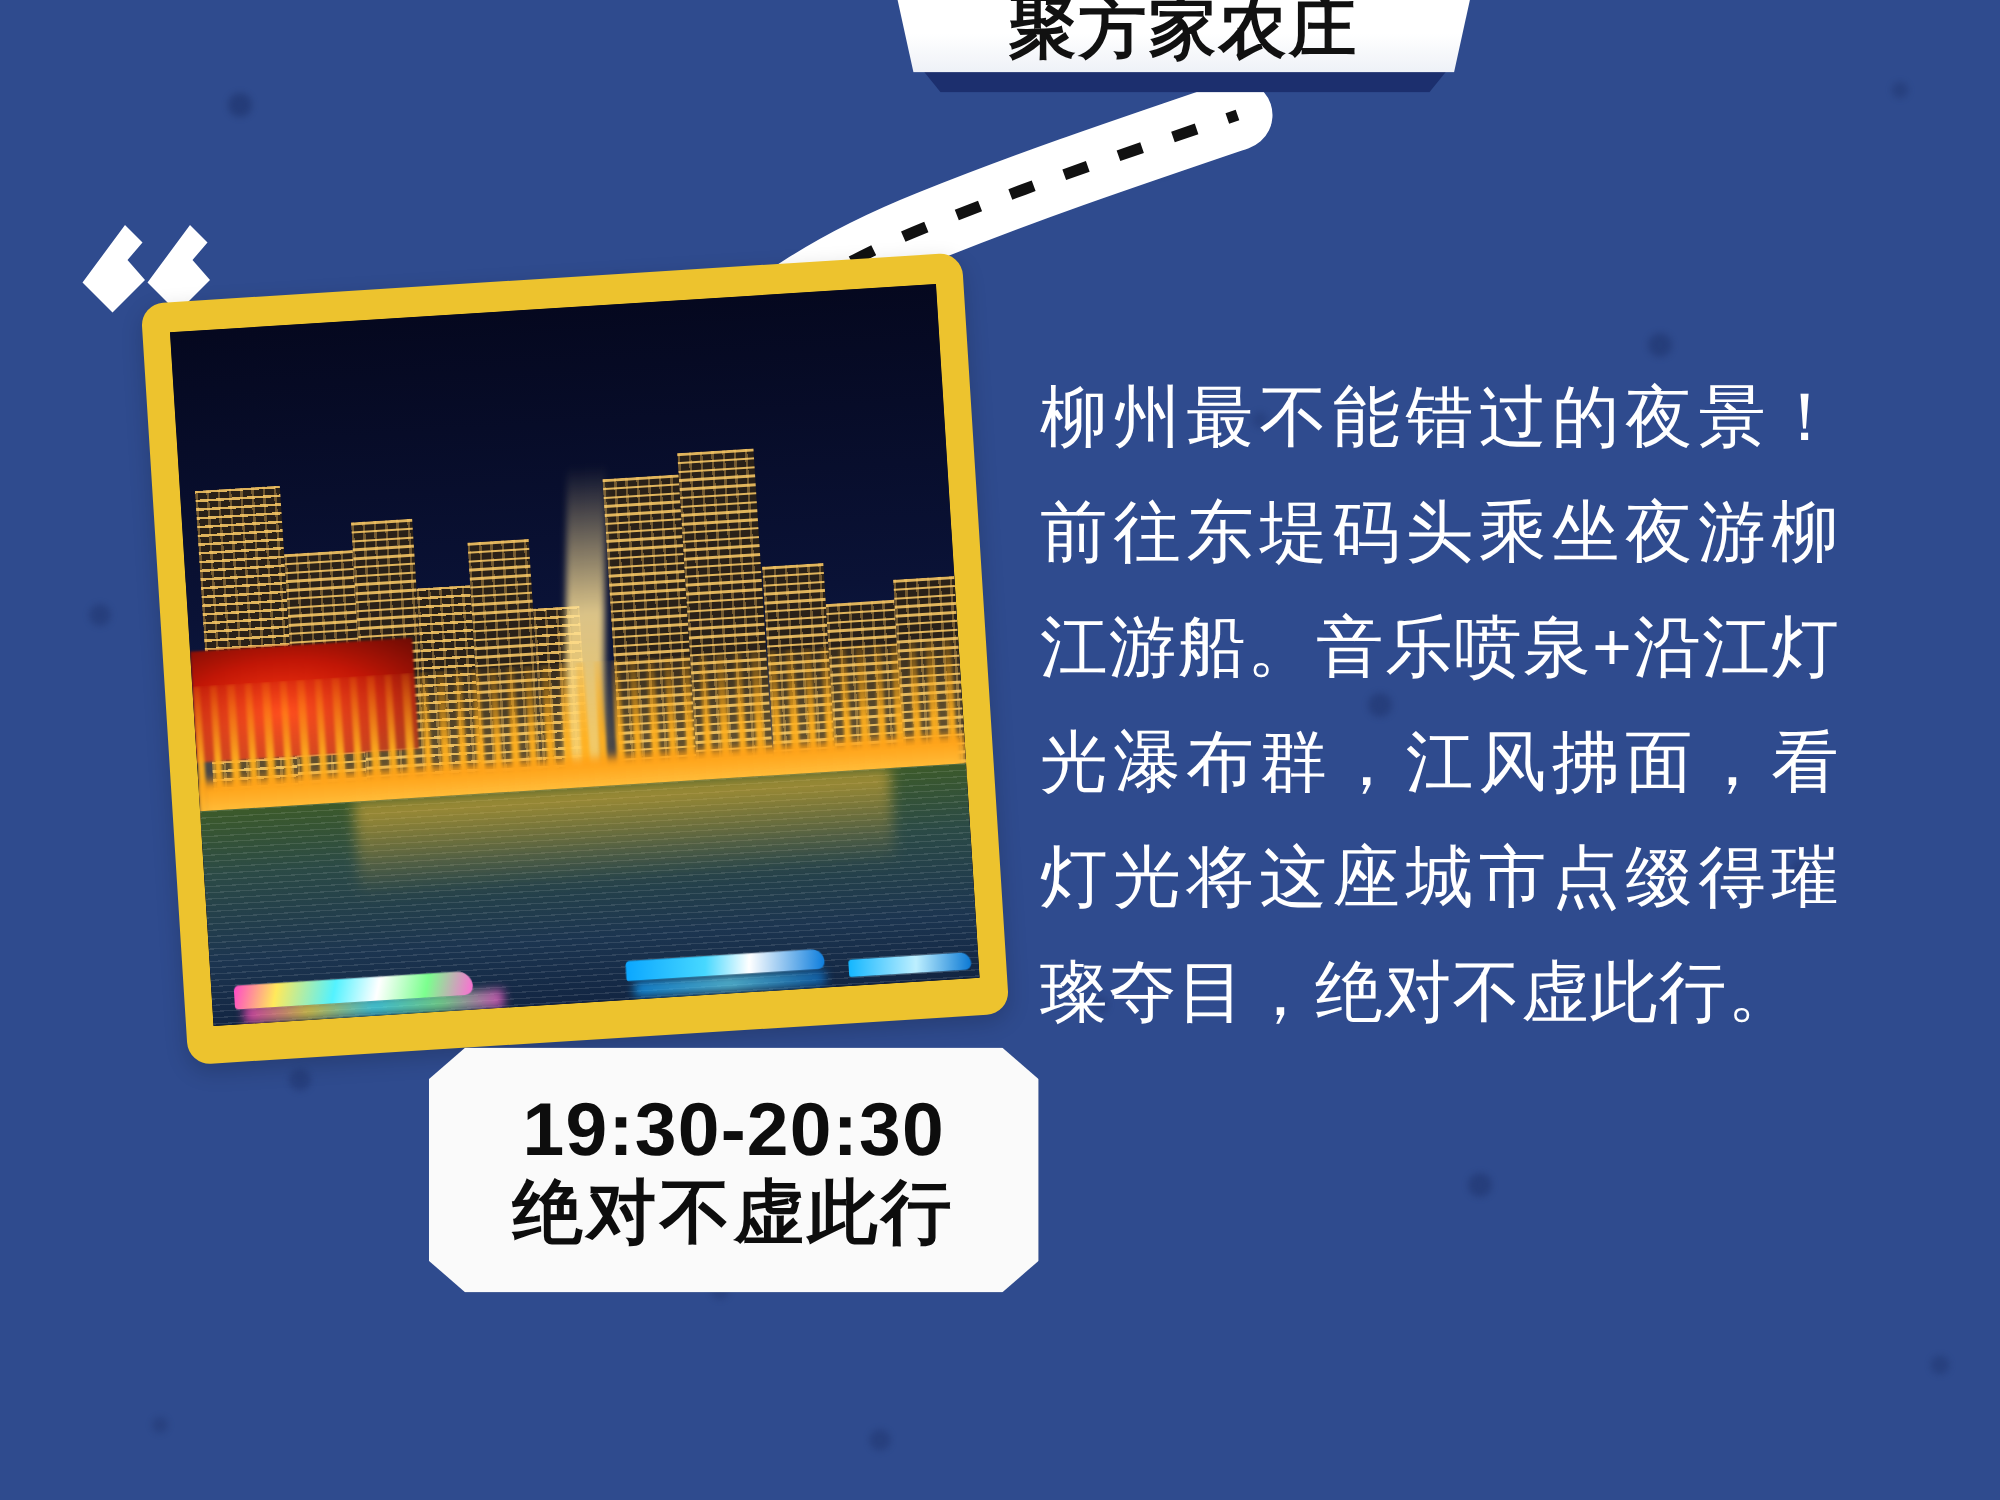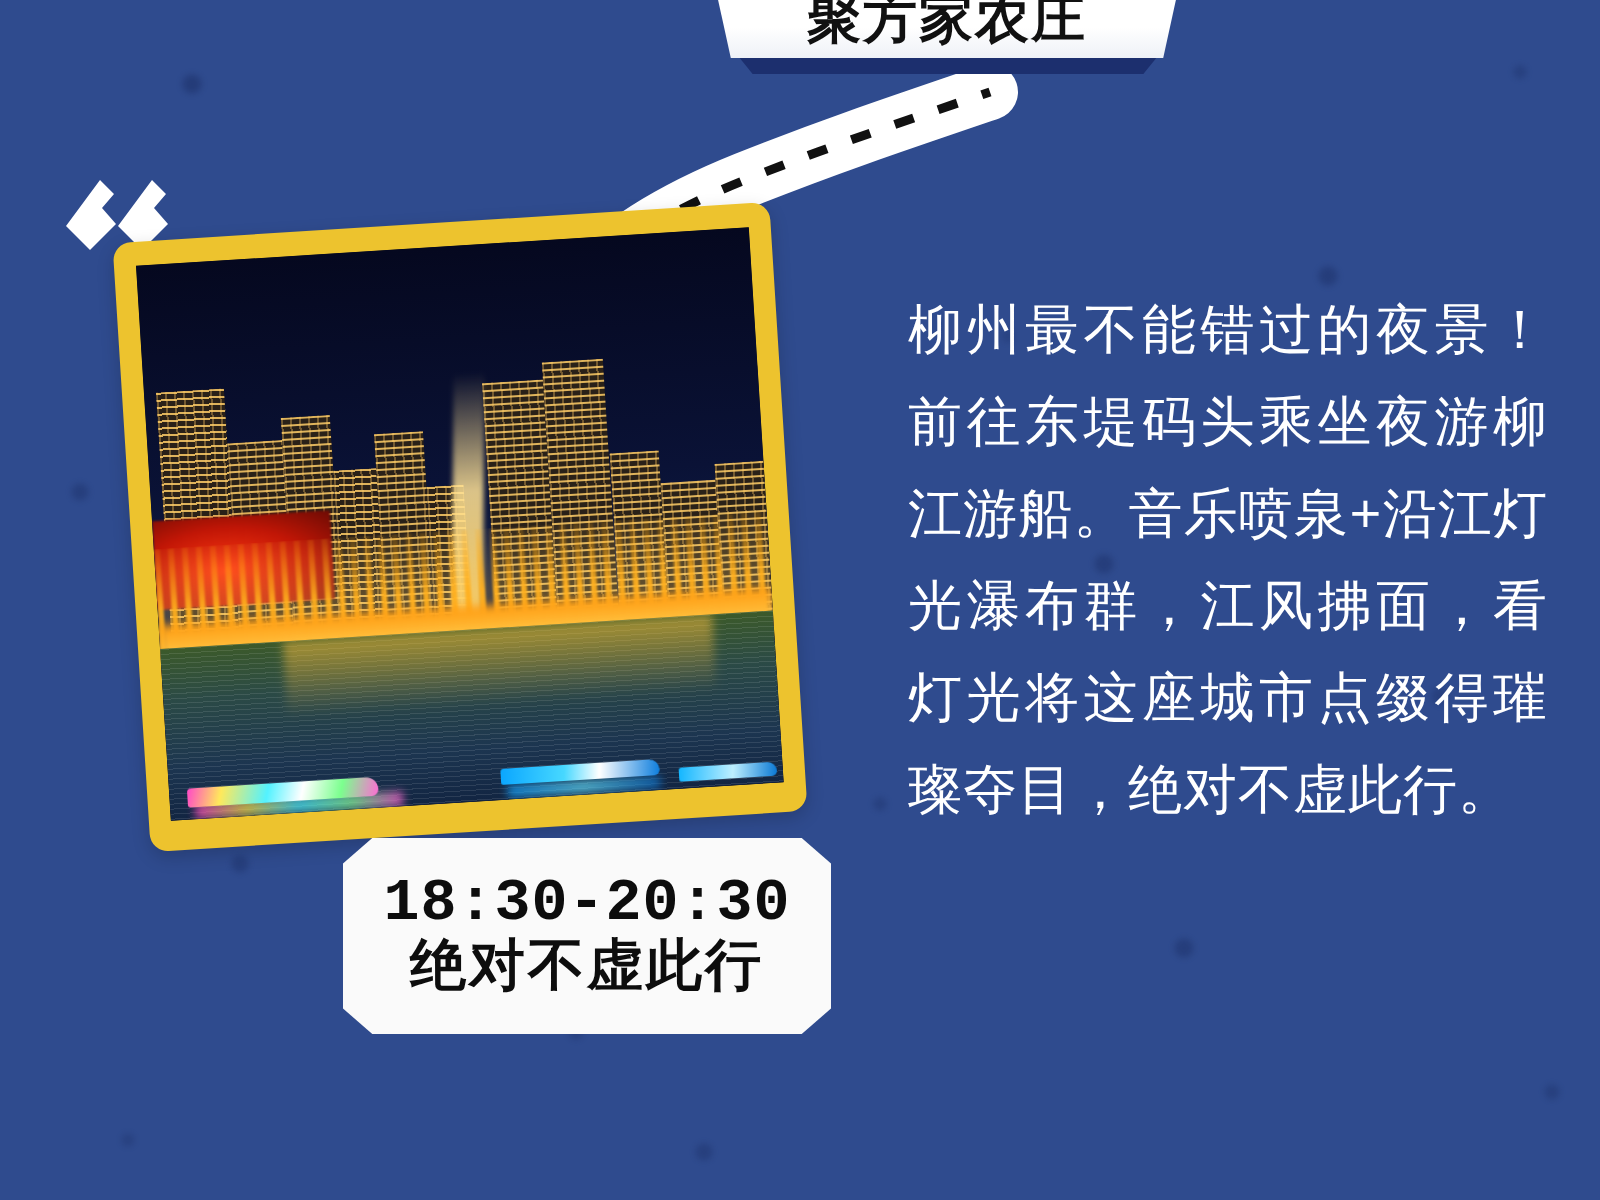--- a/index.html
+++ b/index.html
@@ -9,21 +9,20 @@
     font-family:"Liberation Sans","DejaVu Sans",sans-serif;
     overflow:hidden;
     position:relative;
   }
 
   
   #poster{
     position:absolute;inset:0;
     background-color:#2f4b8e;
     overflow:hidden;
-    font-family:Liberation Mono, monospace;
   }
   .speck-layer{
     position:absolute;inset:0;
     background-image:
       radial-gradient(circle at 12% 7%,  rgba(26,45,100,.55) 0 9px, transparent 10px),
       radial-gradient(circle at 31% 19%, rgba(26,45,100,.45) 0 7px, transparent 8px),
       radial-gradient(circle at 58% 11%, rgba(26,45,100,.40) 0 8px, transparent 9px),
       radial-gradient(circle at 83% 23%, rgba(26,45,100,.50) 0 9px, transparent 10px),
       radial-gradient(circle at 95% 6%,  rgba(26,45,100,.40) 0 6px, transparent 7px),
       radial-gradient(circle at 5%  41%, rgba(26,45,100,.45) 0 8px, transparent 9px),
@@ -166,21 +165,21 @@
   #time-caption .time-text{
     font-size:60px;font-weight:700;color:#0d0d0d;letter-spacing:1px;line-height:1.05;
   }
   #time-caption .caption-text{
     font-size:56px;font-weight:700;color:#0d0d0d;letter-spacing:3px;line-height:1.1;
   }
 
   
   #description{
     position:absolute;
-    left:908px;top:288px;
+    left:832px;top:288px;
     width:640px;
     color:#ffffff;
     font-size:54px;
     line-height:92px;
     letter-spacing:1px;
     font-weight:400;
     z-index:6;
     text-align:justify;
     text-align-last:left;
   }
@@ -234,19 +233,19 @@
         <div class="refl refl-a"></div>
         <div class="refl refl-b"></div>
         <div class="boat boat-a"></div>
         <div class="boat boat-b"></div>
         <div class="boat boat-c"></div>
       </div>
     </div>
   </div>
 
   <div id="time-caption">
-    <span class="time-text">18:30-20:30</span>
+    <span class="time-text">19:30-20:30</span>
     <span class="caption-text">绝对不虚此行</span>
   </div>
 
   <div id="description">柳州最不能错过的夜景！前往东堤码头乘坐夜游柳江游船。音乐喷泉+沿江灯光瀑布群，江风拂面，看灯光将这座城市点缀得璀璨夺目，绝对不虚此行。</div>
 
 </div>
 
 </body></html>

